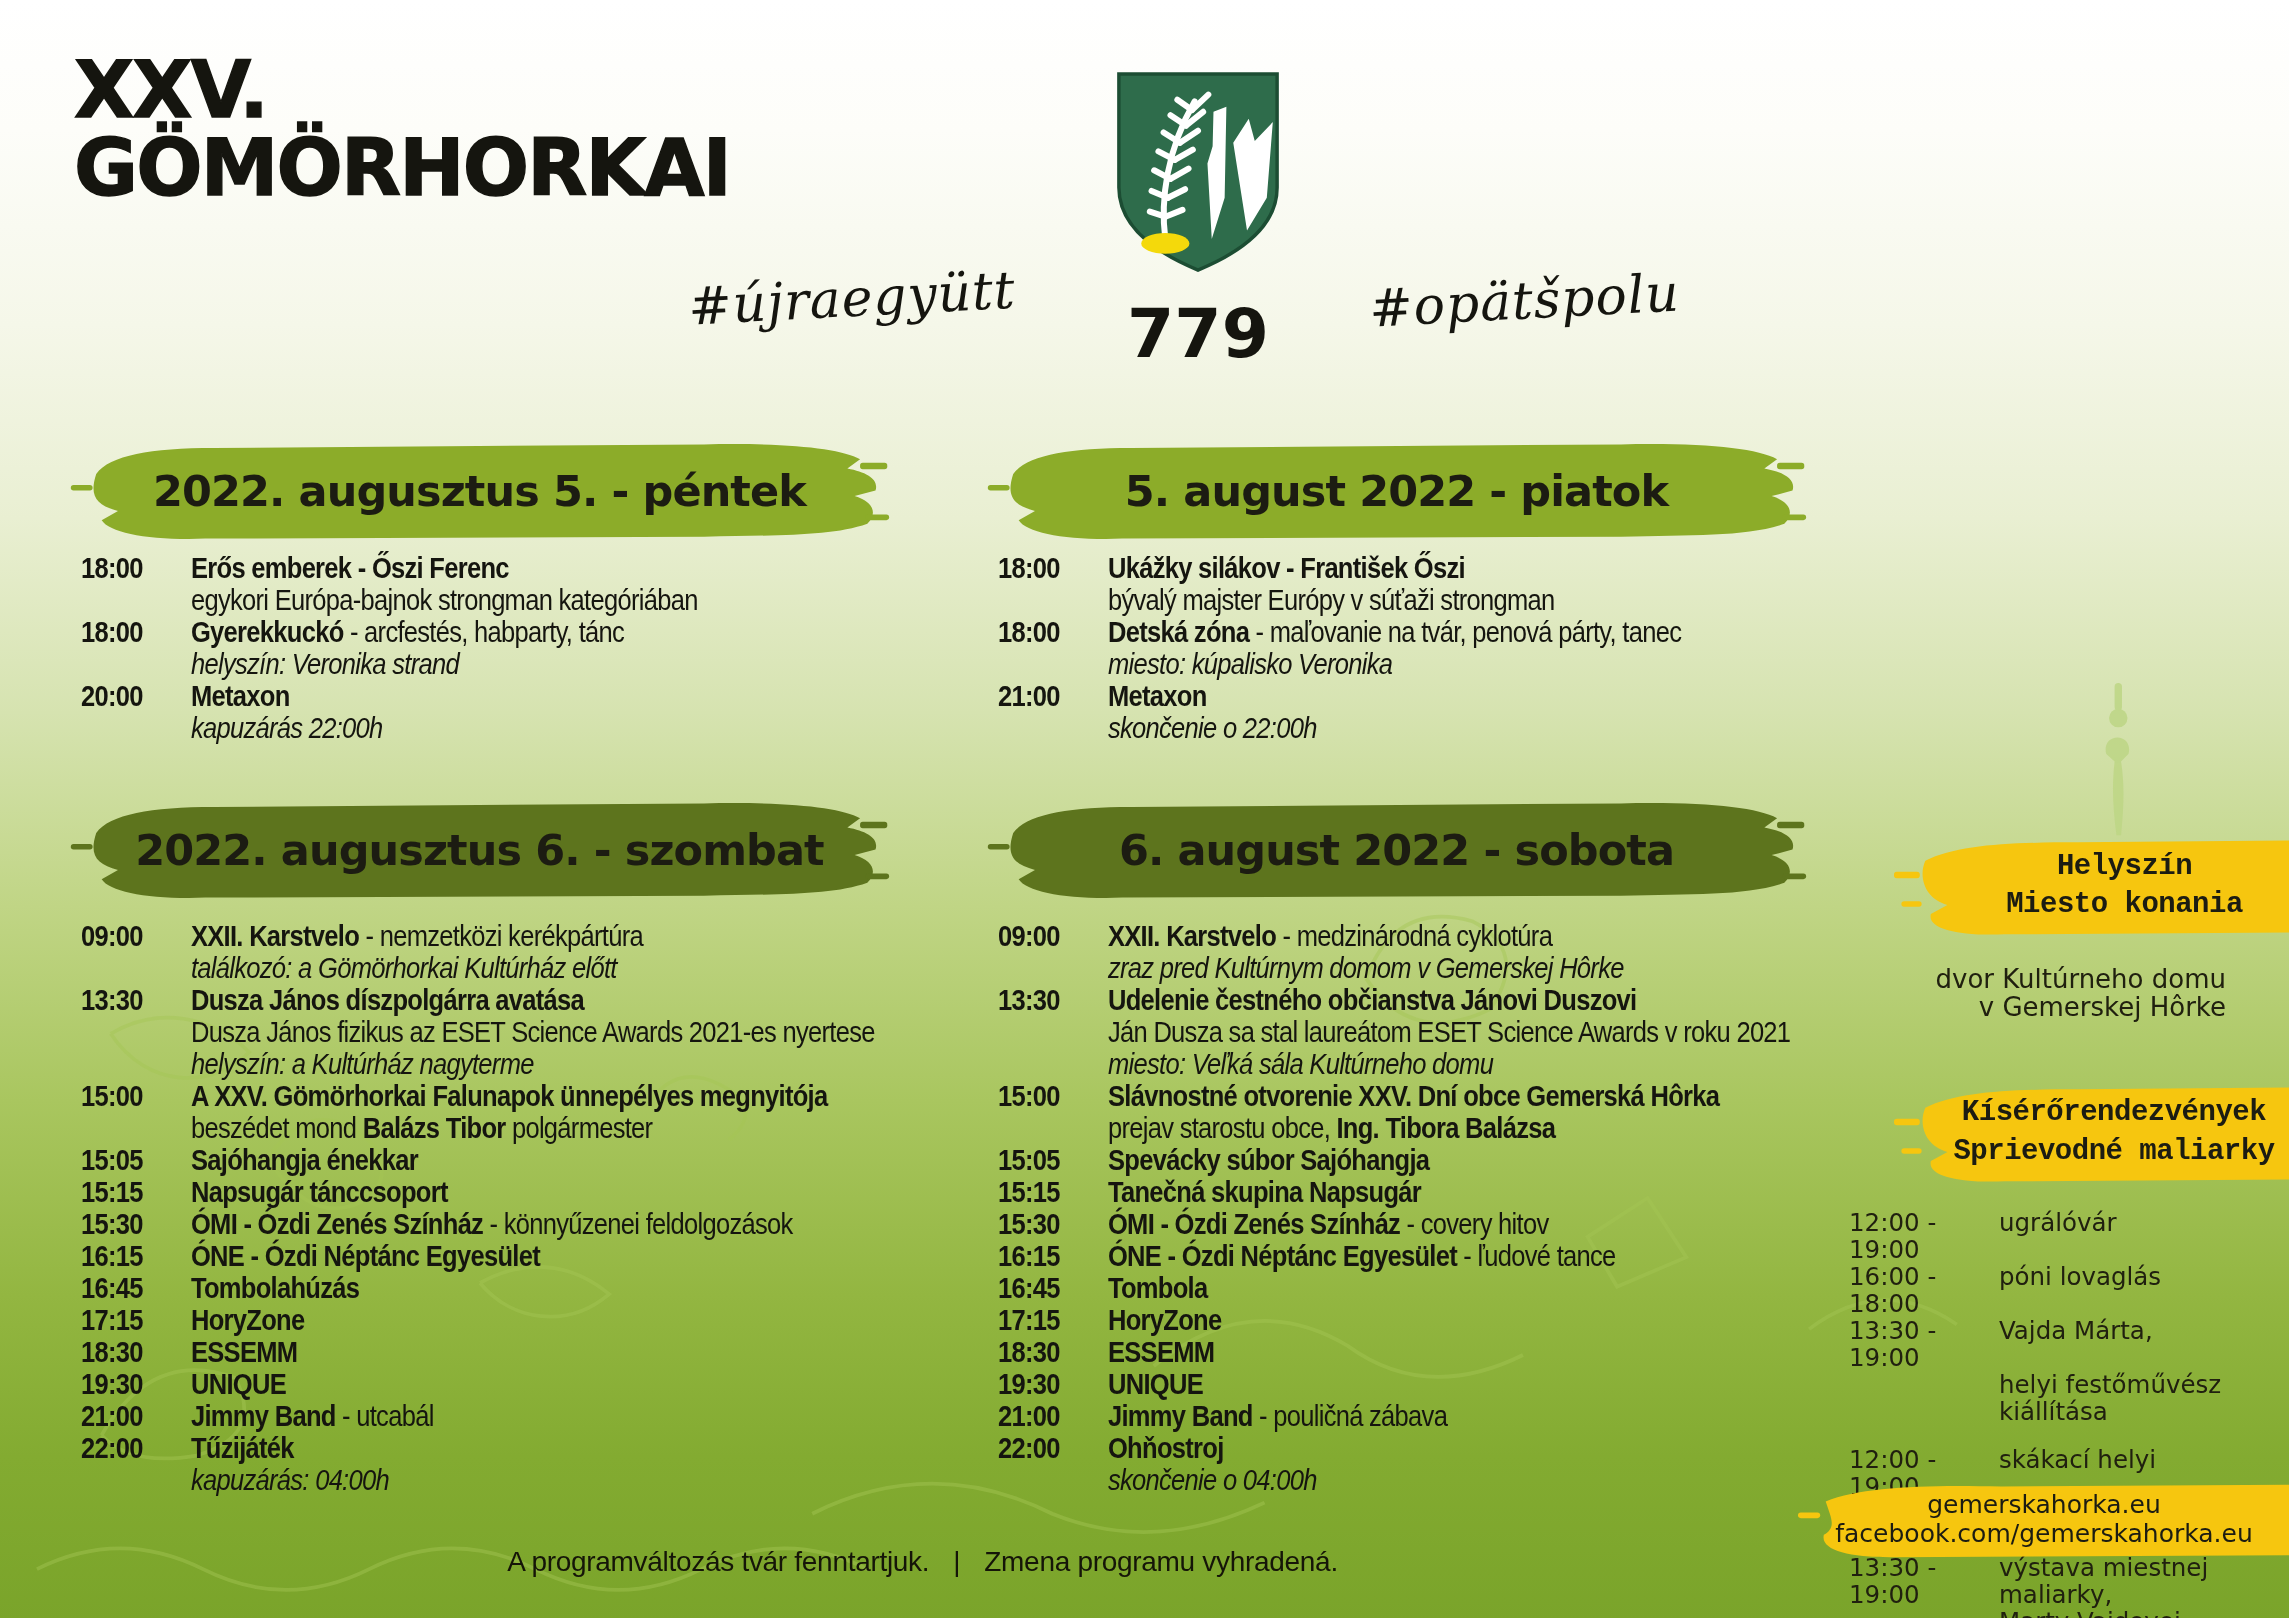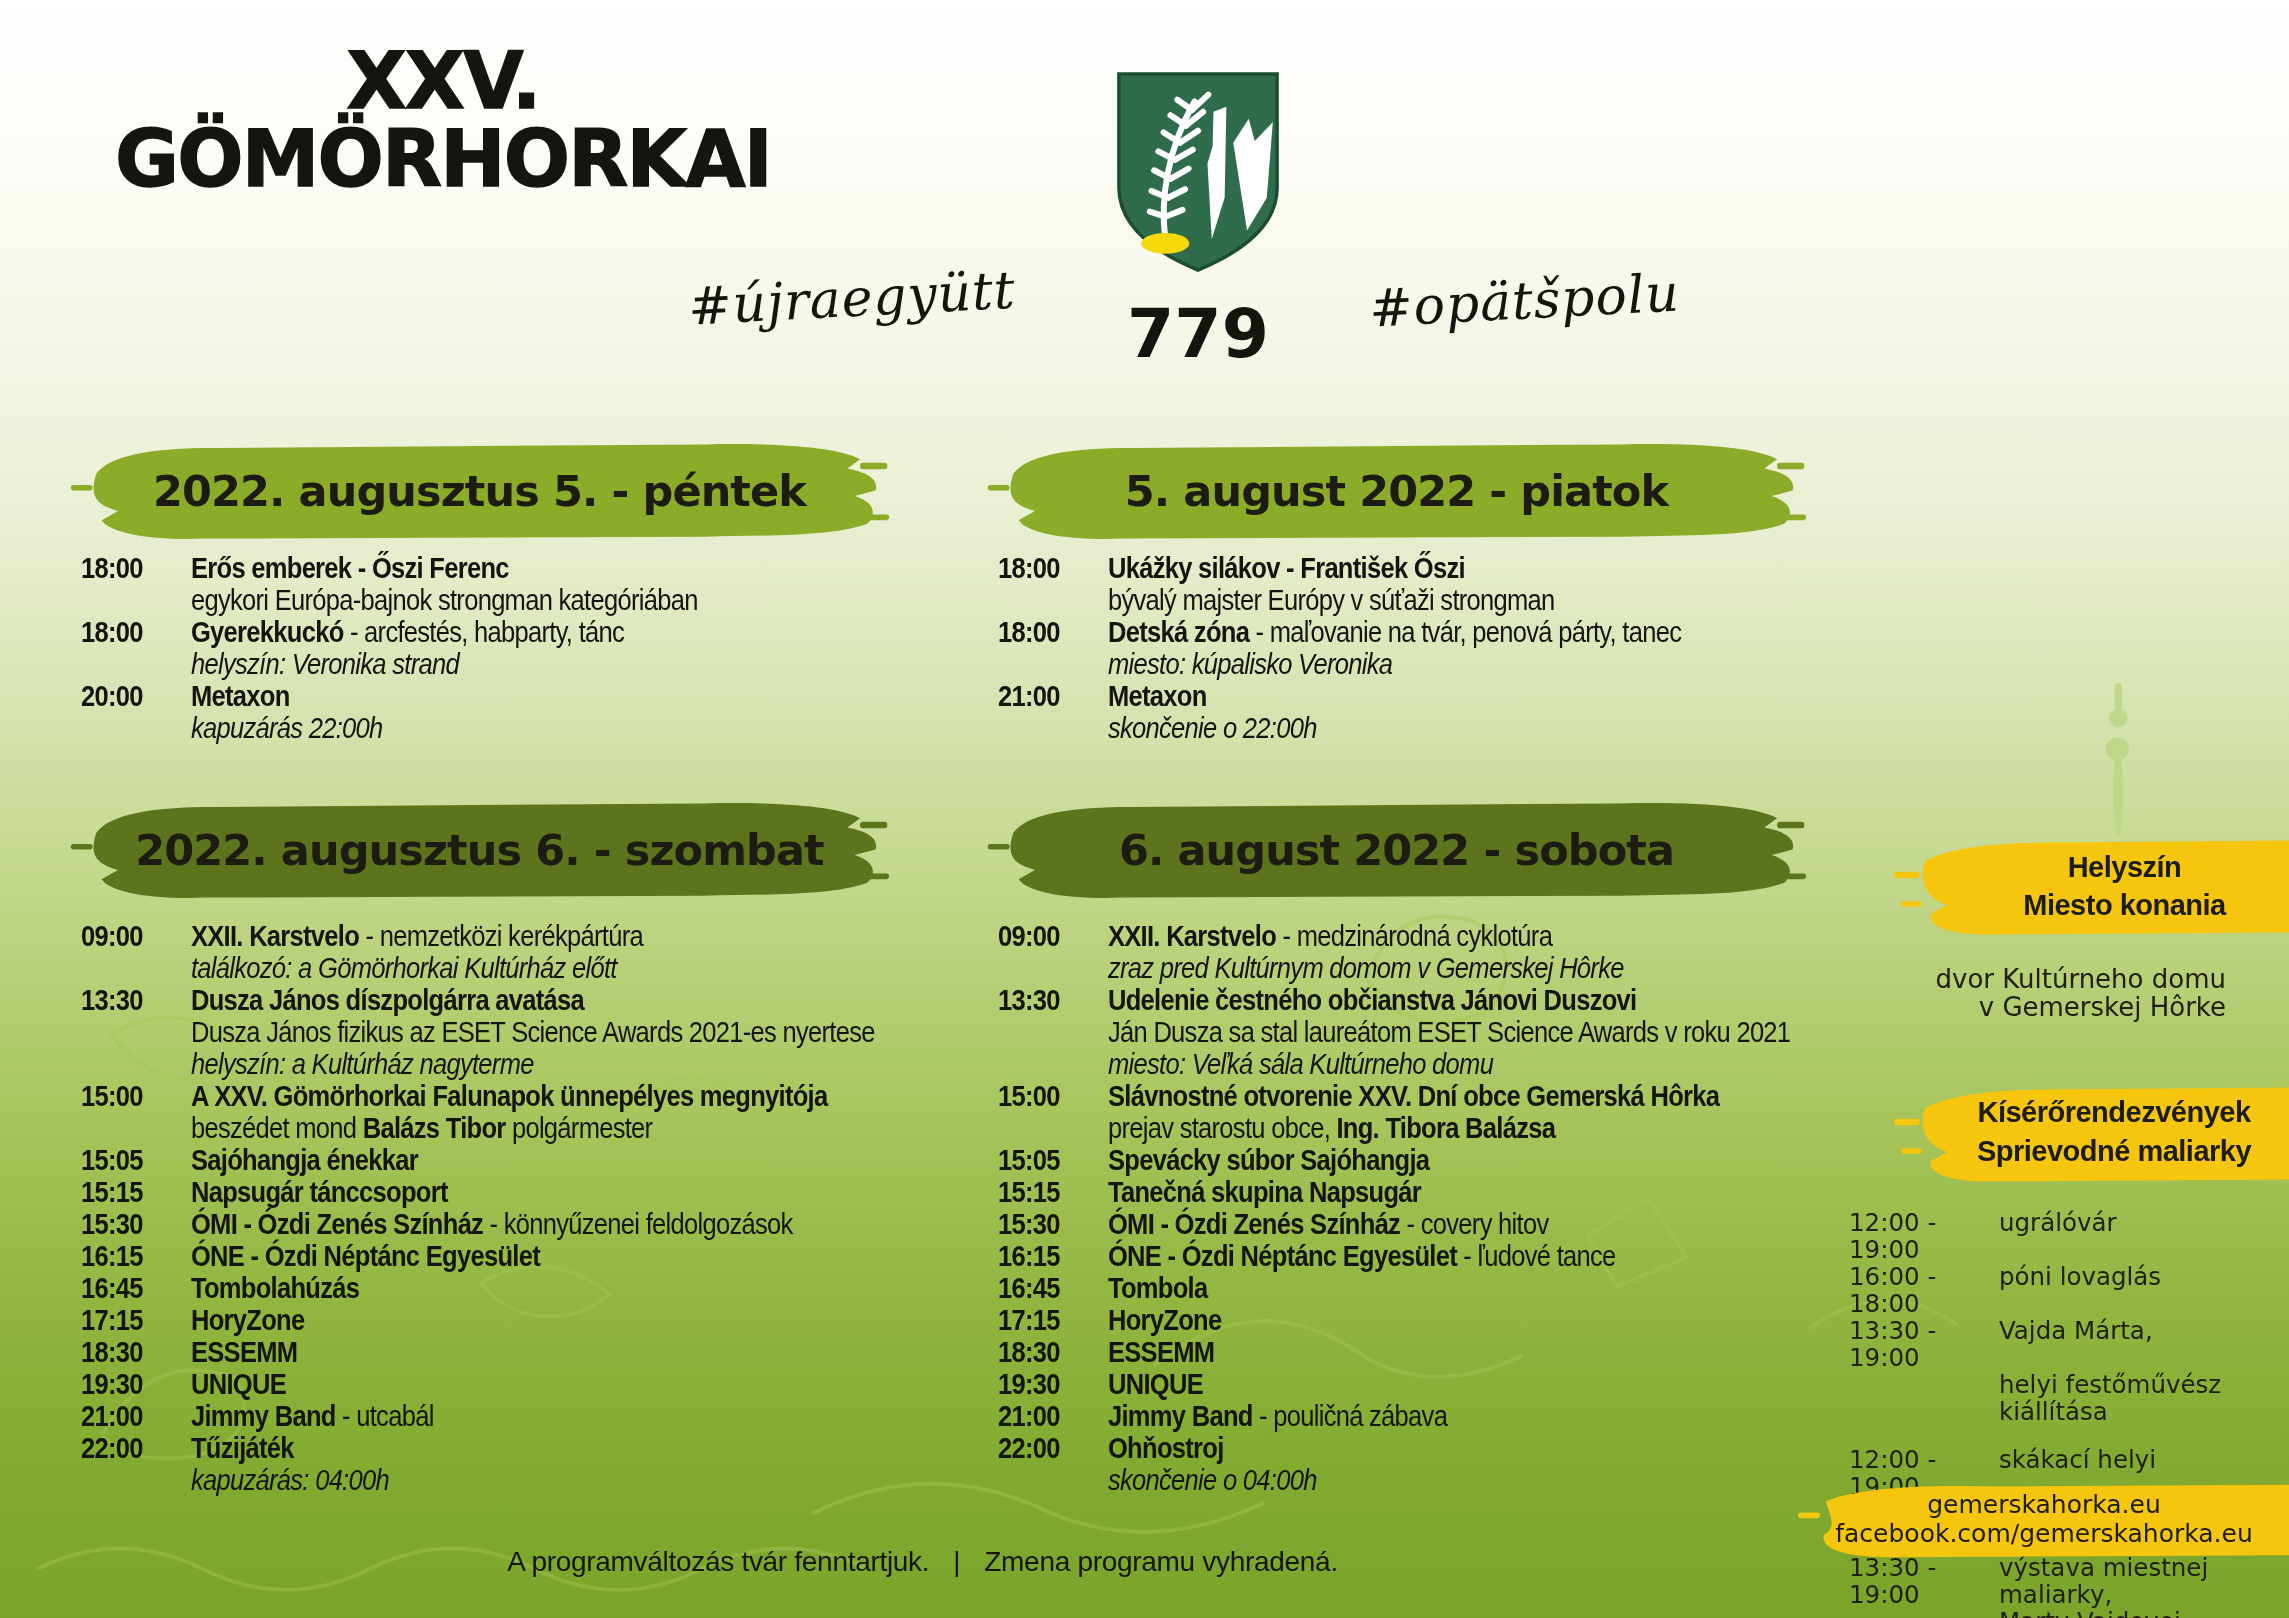--- a/index.html
+++ b/index.html
@@ -15,21 +15,21 @@
   .layer{position:absolute;inset:0;}
   .content{z-index:2;}
   .watermark{z-index:1;}
 
   
   .display{
     font-family:"DejaVu Sans",sans-serif;
     font-weight:900;
     letter-spacing:-1.8px;
   }
-  .title-left{position:absolute;left:74px;top:42px;width:738px;text-align:center;line-height:1;}
+  .title-left{position:absolute;left:74px;top:51px;width:738px;text-align:left;line-height:1;}
   .title-left .l1{font-size:78px;-webkit-text-stroke:1.4px #15150f;}
   .title-left .l2{font-size:107px;margin-top:7.4px;-webkit-text-stroke:1.8px #15150f;}
   .title-right{position:absolute;left:1369px;top:48px;width:904px;text-align:left;line-height:1;}
   .title-right .l1{font-size:105px;-webkit-text-stroke:1.8px #15150f;}
   .title-right .l2{font-size:85px;margin-top:11px;-webkit-text-stroke:1.4px #15150f;}
   .hashtag{
     position:absolute;
     font-family:"DejaVu Serif",serif;font-style:italic;font-weight:500;
     font-size:52px;letter-spacing:0.9px;transform:rotate(-3deg);
   }
@@ -66,21 +66,21 @@
   .row .t{flex:0 0 125px;font-weight:700;}
   .row .c{flex:1;}
   .sb{font-weight:700;}
   .it{font-style:italic;}
 
   
   .side-banner{position:absolute;color:#f6c60f;}
   .side-banner svg{position:absolute;inset:0;width:100%;height:100%;}
   .side-banner .sb-text{
     position:relative;z-index:1;text-align:center;
-    font-family:Liberation Sans, sans-serif;font-weight:900;
+    font-family:Liberation Mono, monospace;font-weight:900;
     color:#1c1c12;
   }
   .loc-banner{left:1894px;top:835px;width:396px;height:103px;}
   .loc-banner .sb-text{padding:13px 0 0 65px;font-size:29px;line-height:38px;letter-spacing:-0.5px;}
   .ev-banner{left:1894px;top:1082px;width:396px;height:103px;}
   .ev-banner .sb-text{padding:11px 0 0 44px;font-size:29px;line-height:39px;letter-spacing:-0.5px;}
   .link-banner{left:1798px;top:1481px;width:492px;height:78px;}
   .link-banner .sb-text{padding:9.2px 0 0 0;font-family:"DejaVu Sans",sans-serif;font-weight:400;font-size:25px;line-height:29px;letter-spacing:0;}
 
   .loc-text{

